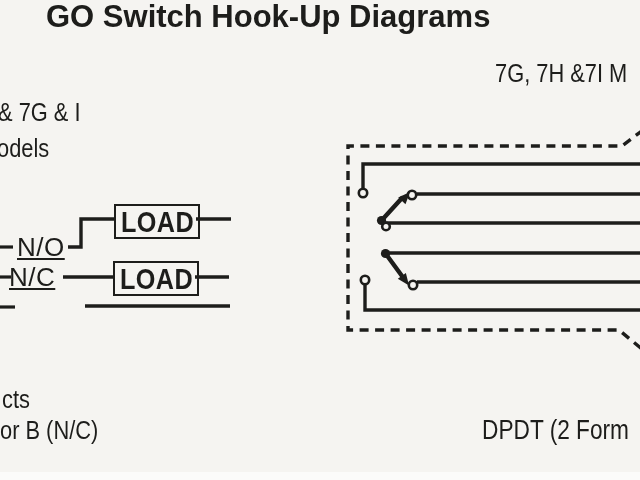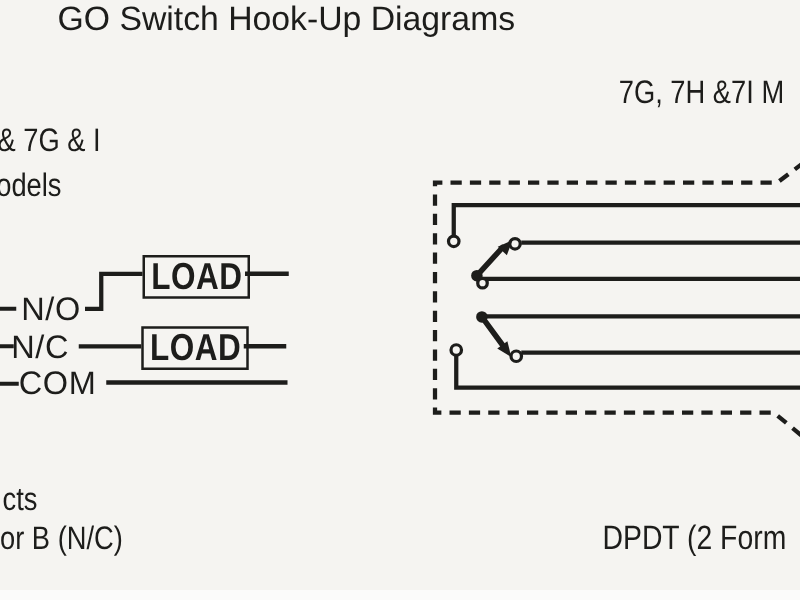--- a/index.html
+++ b/index.html
@@ -2,23 +2,23 @@
 <html style="--ink: #1d1d1b; --bg: #f5f4f1;"><head>
 <meta charset="utf-8">
 <style>
   :root { --ink:#1d1d1b; --bg:#f5f4f1; }
   html,body { margin:0; padding:0; }
   body { width:640px; height:480px; overflow:hidden; background:var(--bg);
          font-family:"Liberation Sans", sans-serif; color:var(--ink); }
   #stage { position:relative; width:640px; height:480px; overflow:hidden; }
   .txt { position:absolute; white-space:nowrap; line-height:1.05; }
   .cond { transform:scaleX(0.84); transform-origin:0 50%; }
-  .title { font-size:27px; font-weight:normal; letter-spacing:0px; }
+  .title { font-size:31px; font-weight:bold; letter-spacing:0px; }
   .model { font-size:26px; }
-  .term  { font-size:26px; letter-spacing:0.5px; }
+  .term  { font-size:26px; letter-spacing:0.5px;text-decoration:underline; }
   .cap   { font-size:26px; }
   .load-box { position:absolute; border:2px solid var(--ink); background:var(--bg);
               display:flex; align-items:center; justify-content:center;font-weight:bold; }
   .load-box span { font-size:30px; letter-spacing:0.5px; transform:scaleX(0.84); }
   svg { position:absolute; left:0; top:0; }
   .wire { stroke:var(--ink); fill:none; }
   .open { stroke:var(--ink); fill:var(--bg); stroke-width:2.6; }
   .dot  { fill:var(--ink); stroke:none; }
   .head { fill:var(--ink); stroke:none; }
   #bottom-strip { position:absolute; left:0; top:472px; width:640px; height:8px;
@@ -31,21 +31,20 @@
 
   <div class="txt title" style="left:46px; top:1px;">GO Switch Hook-Up Diagrams</div>
 
   <div class="txt model cond" style="left:495px; top:60px;">7G, 7H &amp;7I M</div>
 
   <div class="txt model cond" style="left:-2px; top:99px;">&amp; 7G &amp; I</div>
   <div class="txt model cond" style="left:-3px; top:135px;">odels</div>
 
   <div class="txt term" style="left:17px; top:234px;">N/O</div>
   <div class="txt term" style="left:9px; top:264px;">N/C</div>
-  <div class="txt term" style="left:15px; top:293px;">COM</div>
 
   <div class="load-box" style="left:114px; top:204px; width:82px; height:31px;">
     <span>LOAD</span>
   </div>
   <div class="load-box" style="left:113px; top:261px; width:82px; height:31px;">
     <span>LOAD</span>
   </div>
 
   <div class="txt cap cond" style="left:2px; top:386px;">cts</div>
   <div class="txt cap cond" style="left:0px; top:417px;">or B (N/C)</div>

